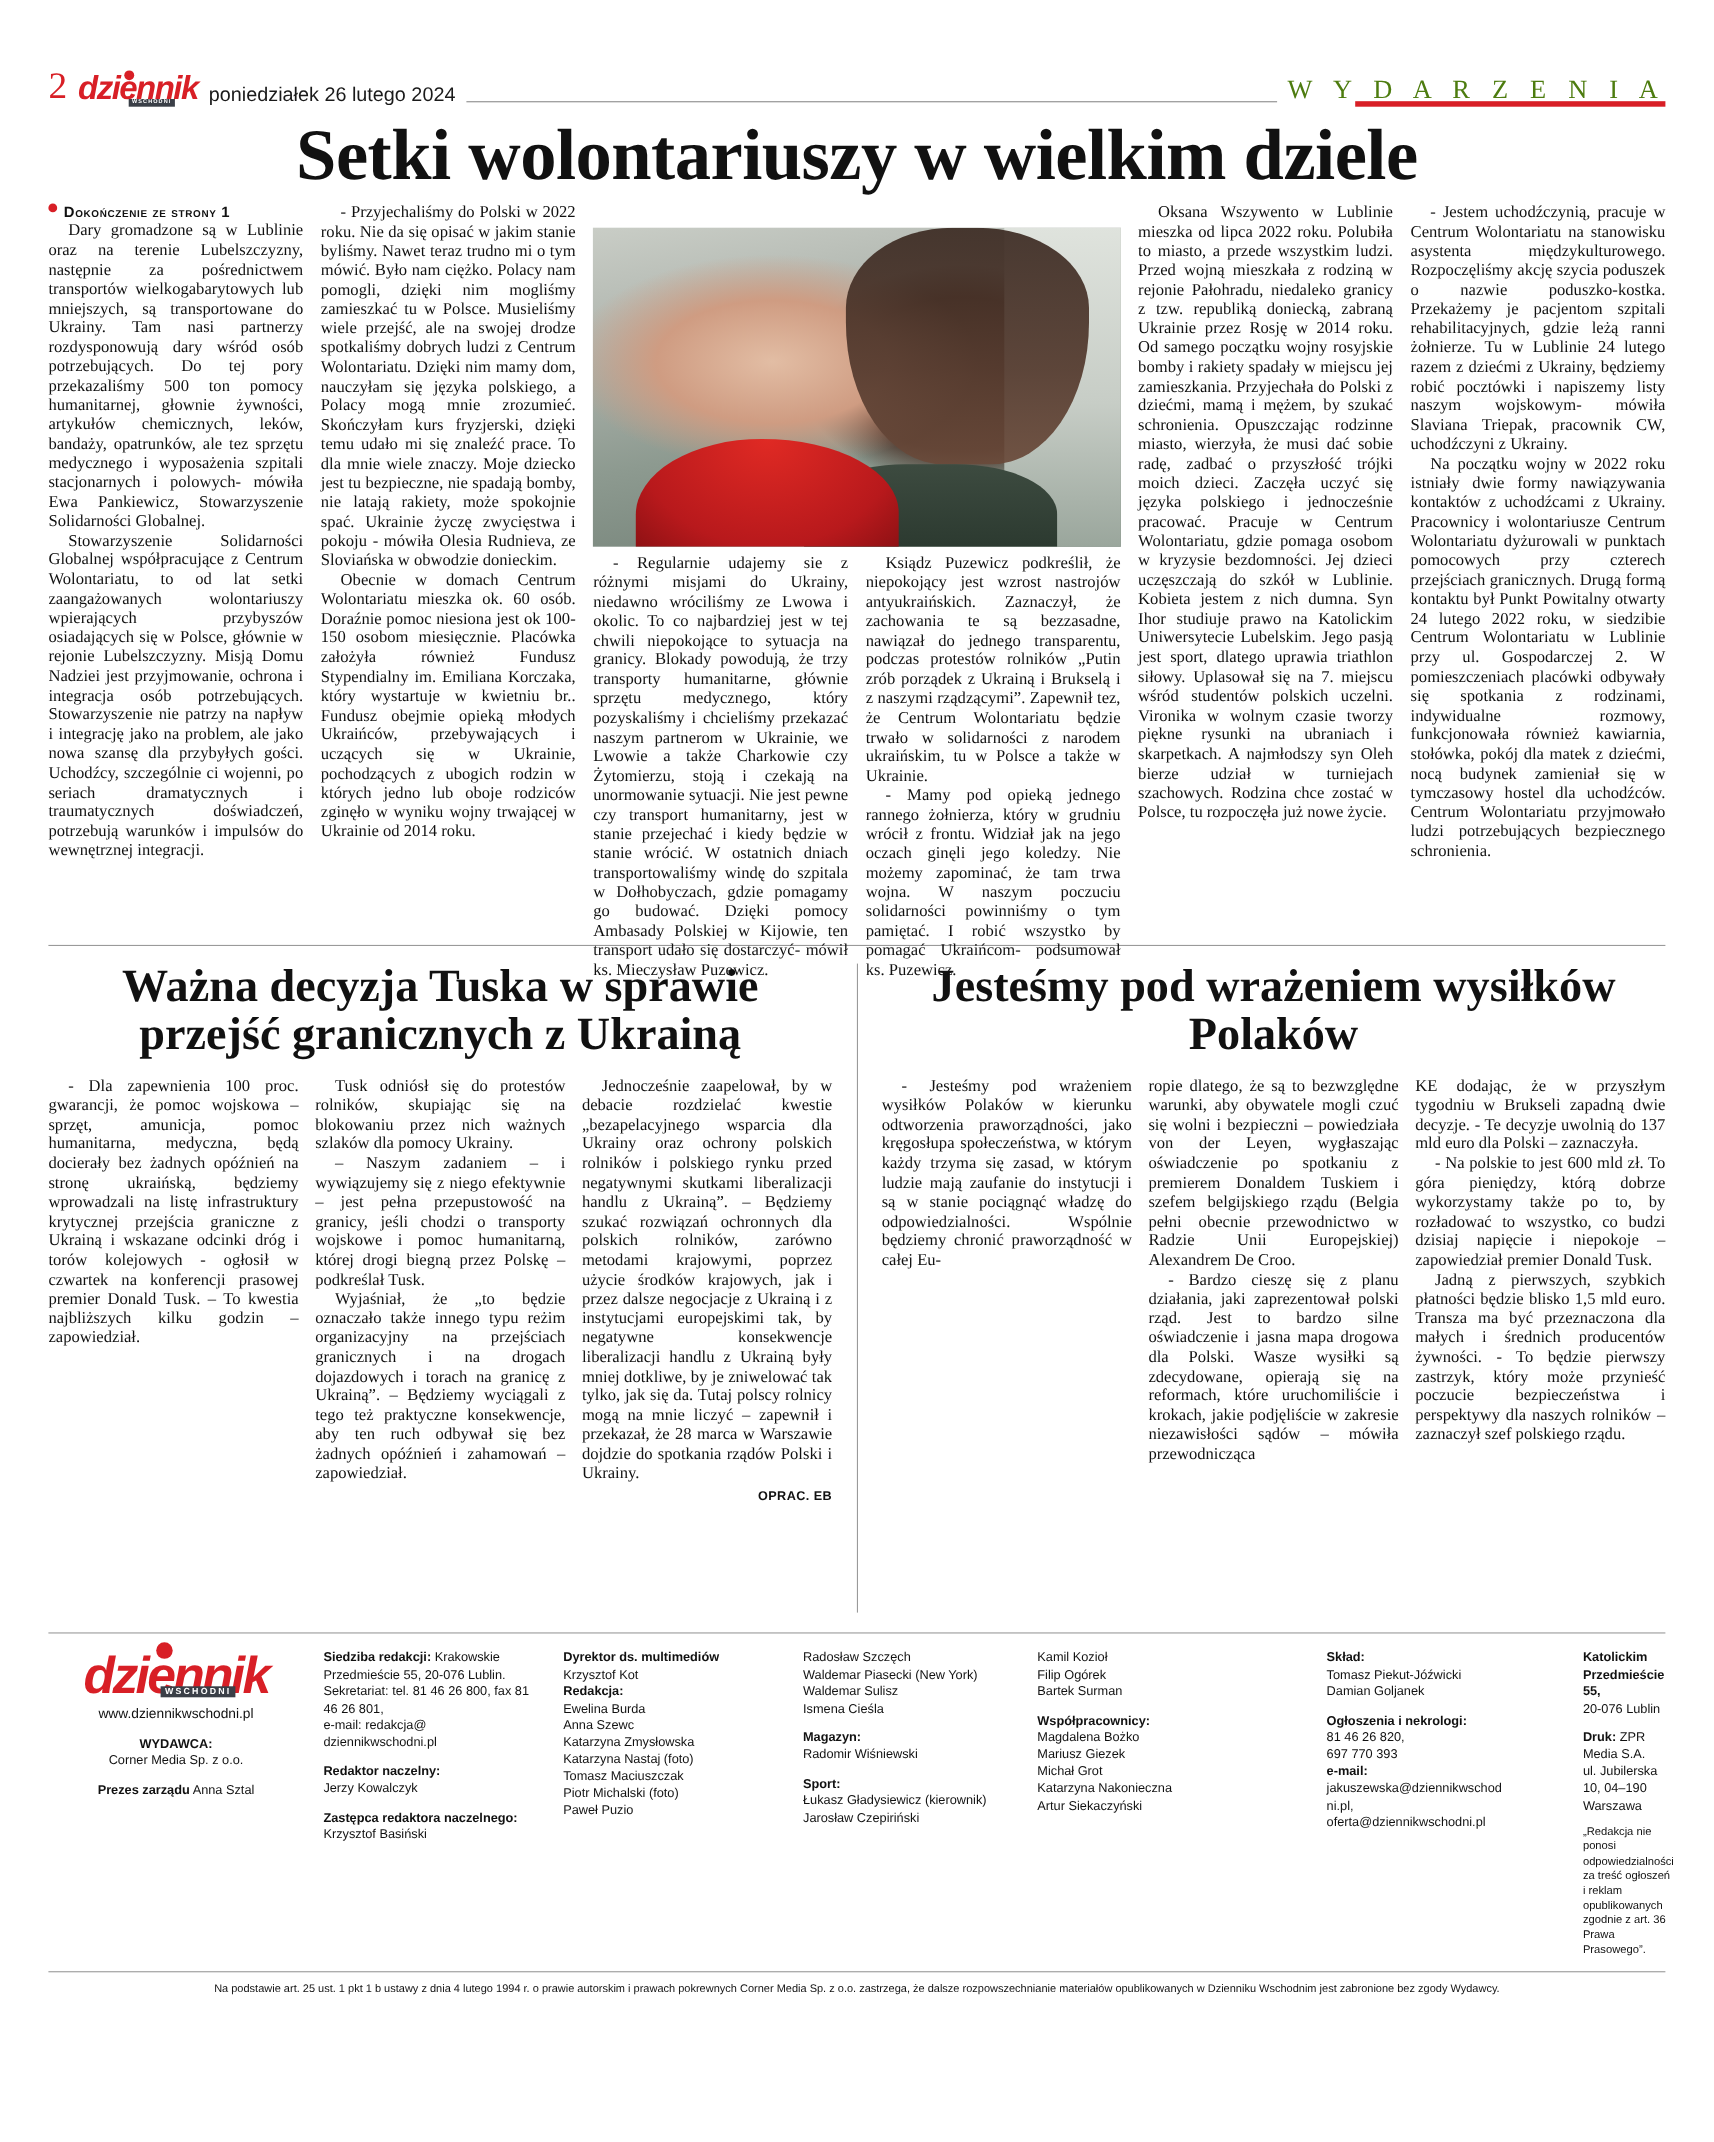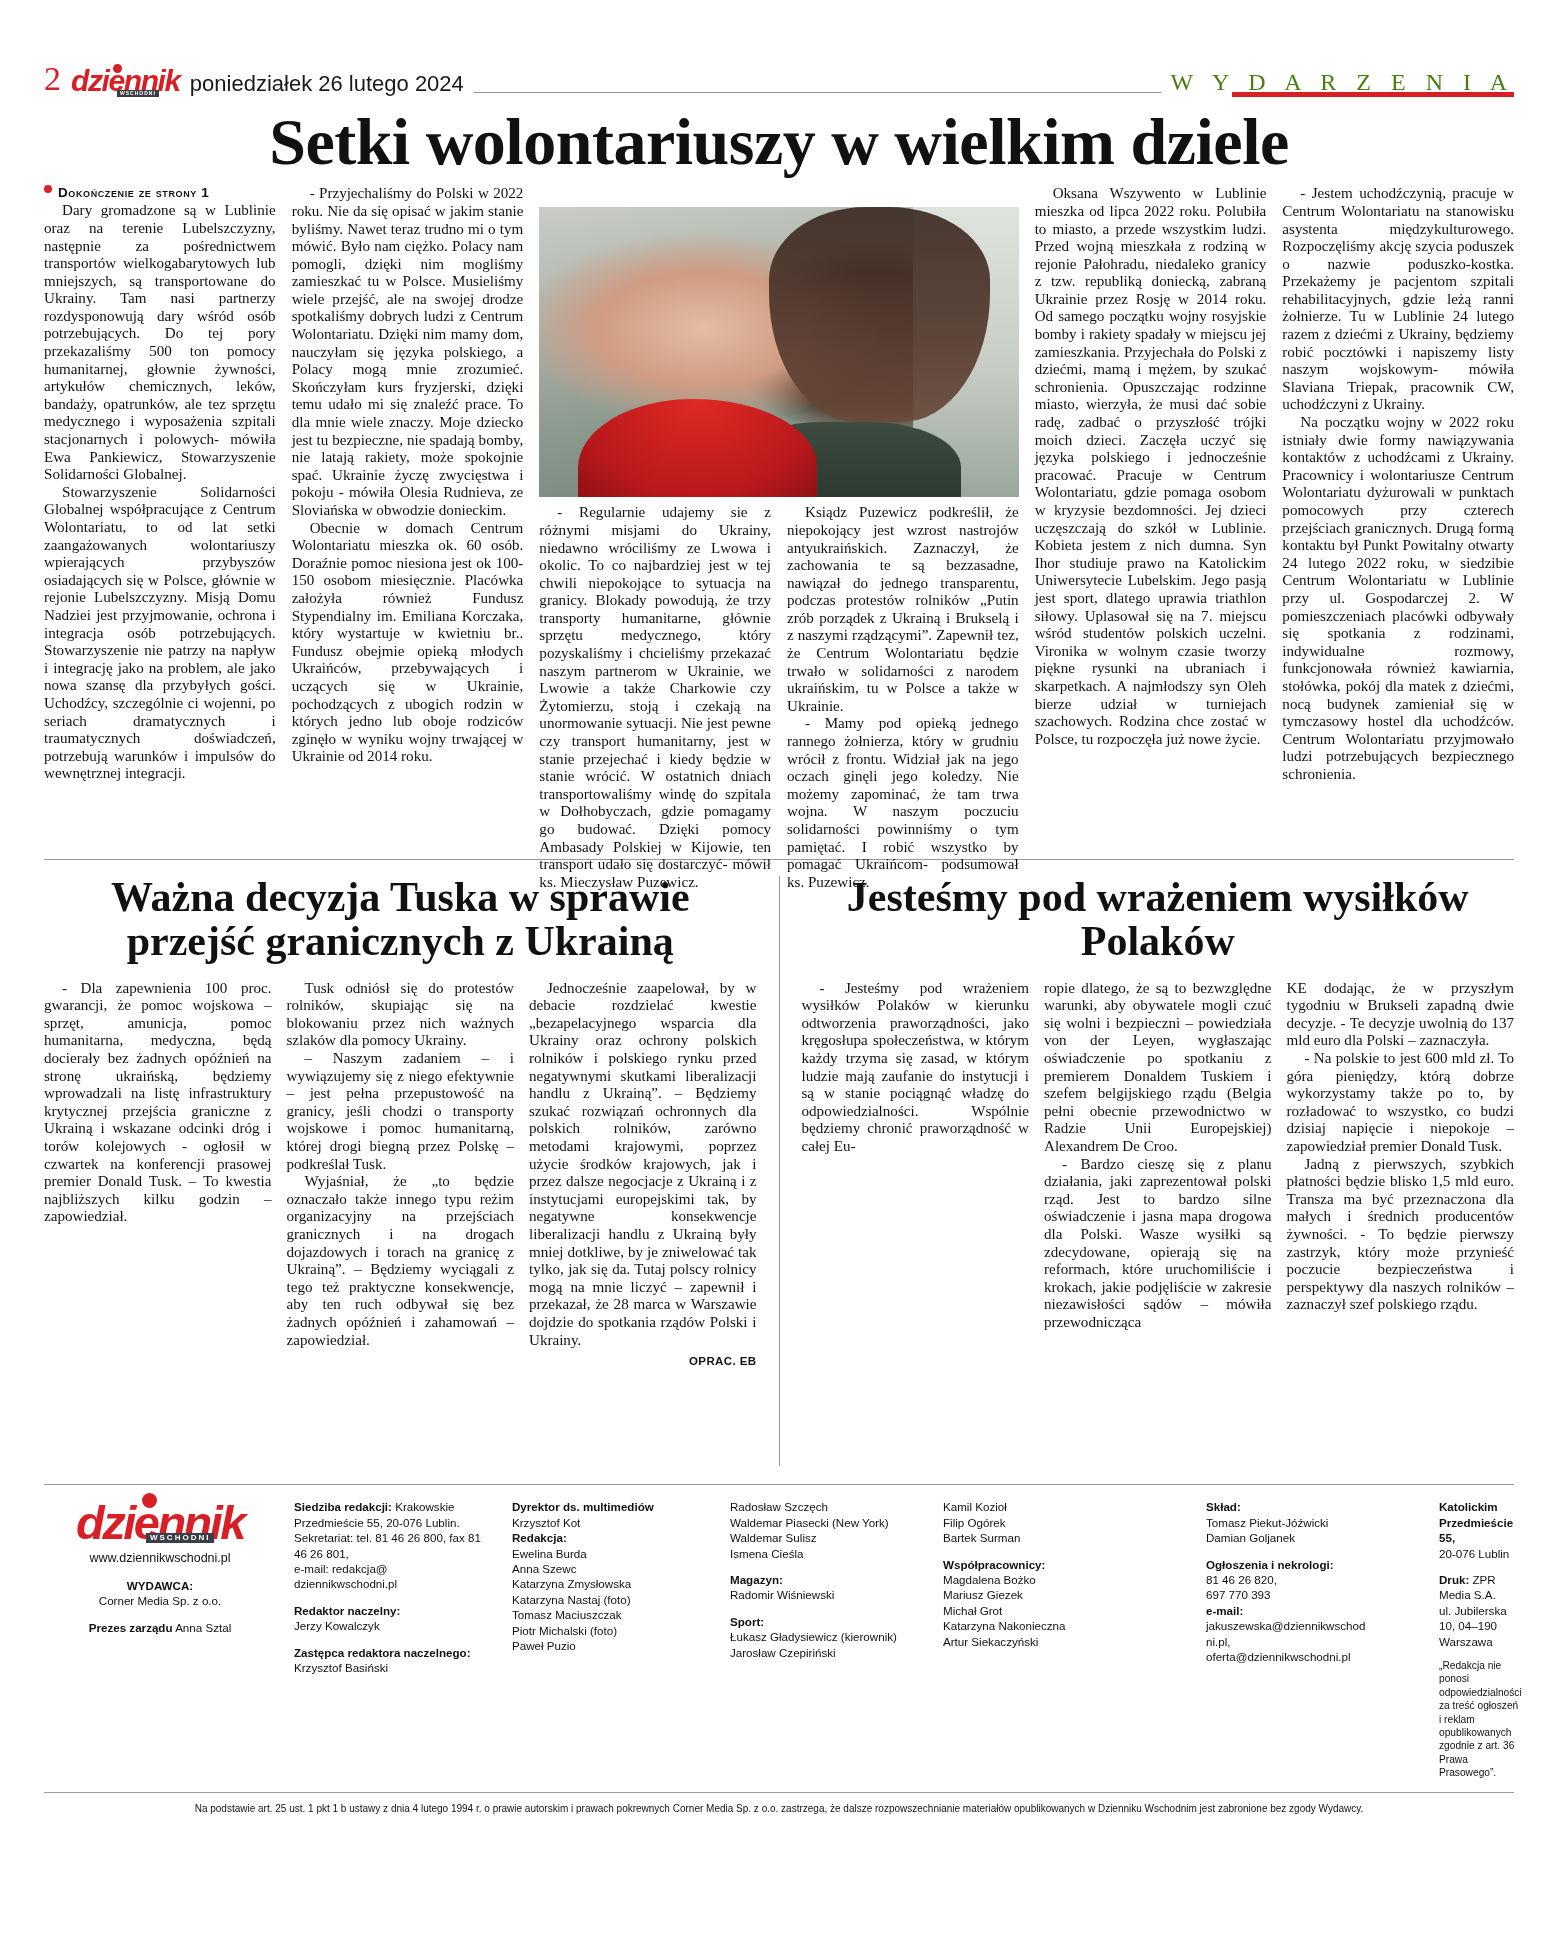--- a/index.html
+++ b/index.html
@@ -60,21 +60,21 @@
     left: 46px; bottom: 1px;
     background: #3a3f47;
     color: #fff;
     font-size: 5px;
     font-style: normal;
     letter-spacing: 1px;
     padding: 1px 3px;
   }
   .issue-date {
     font-family: "Liberation Sans", sans-serif;
-    font-size: 22px;
+    font-size: 18px;
     color: #1a1a1a;
     line-height: 1;
     padding-bottom: 3px;
     white-space: nowrap;
     text-align: center;
   }
   .rule-fill {
     flex: 1;
     height: 1px;
     background: #8c8c8c;

